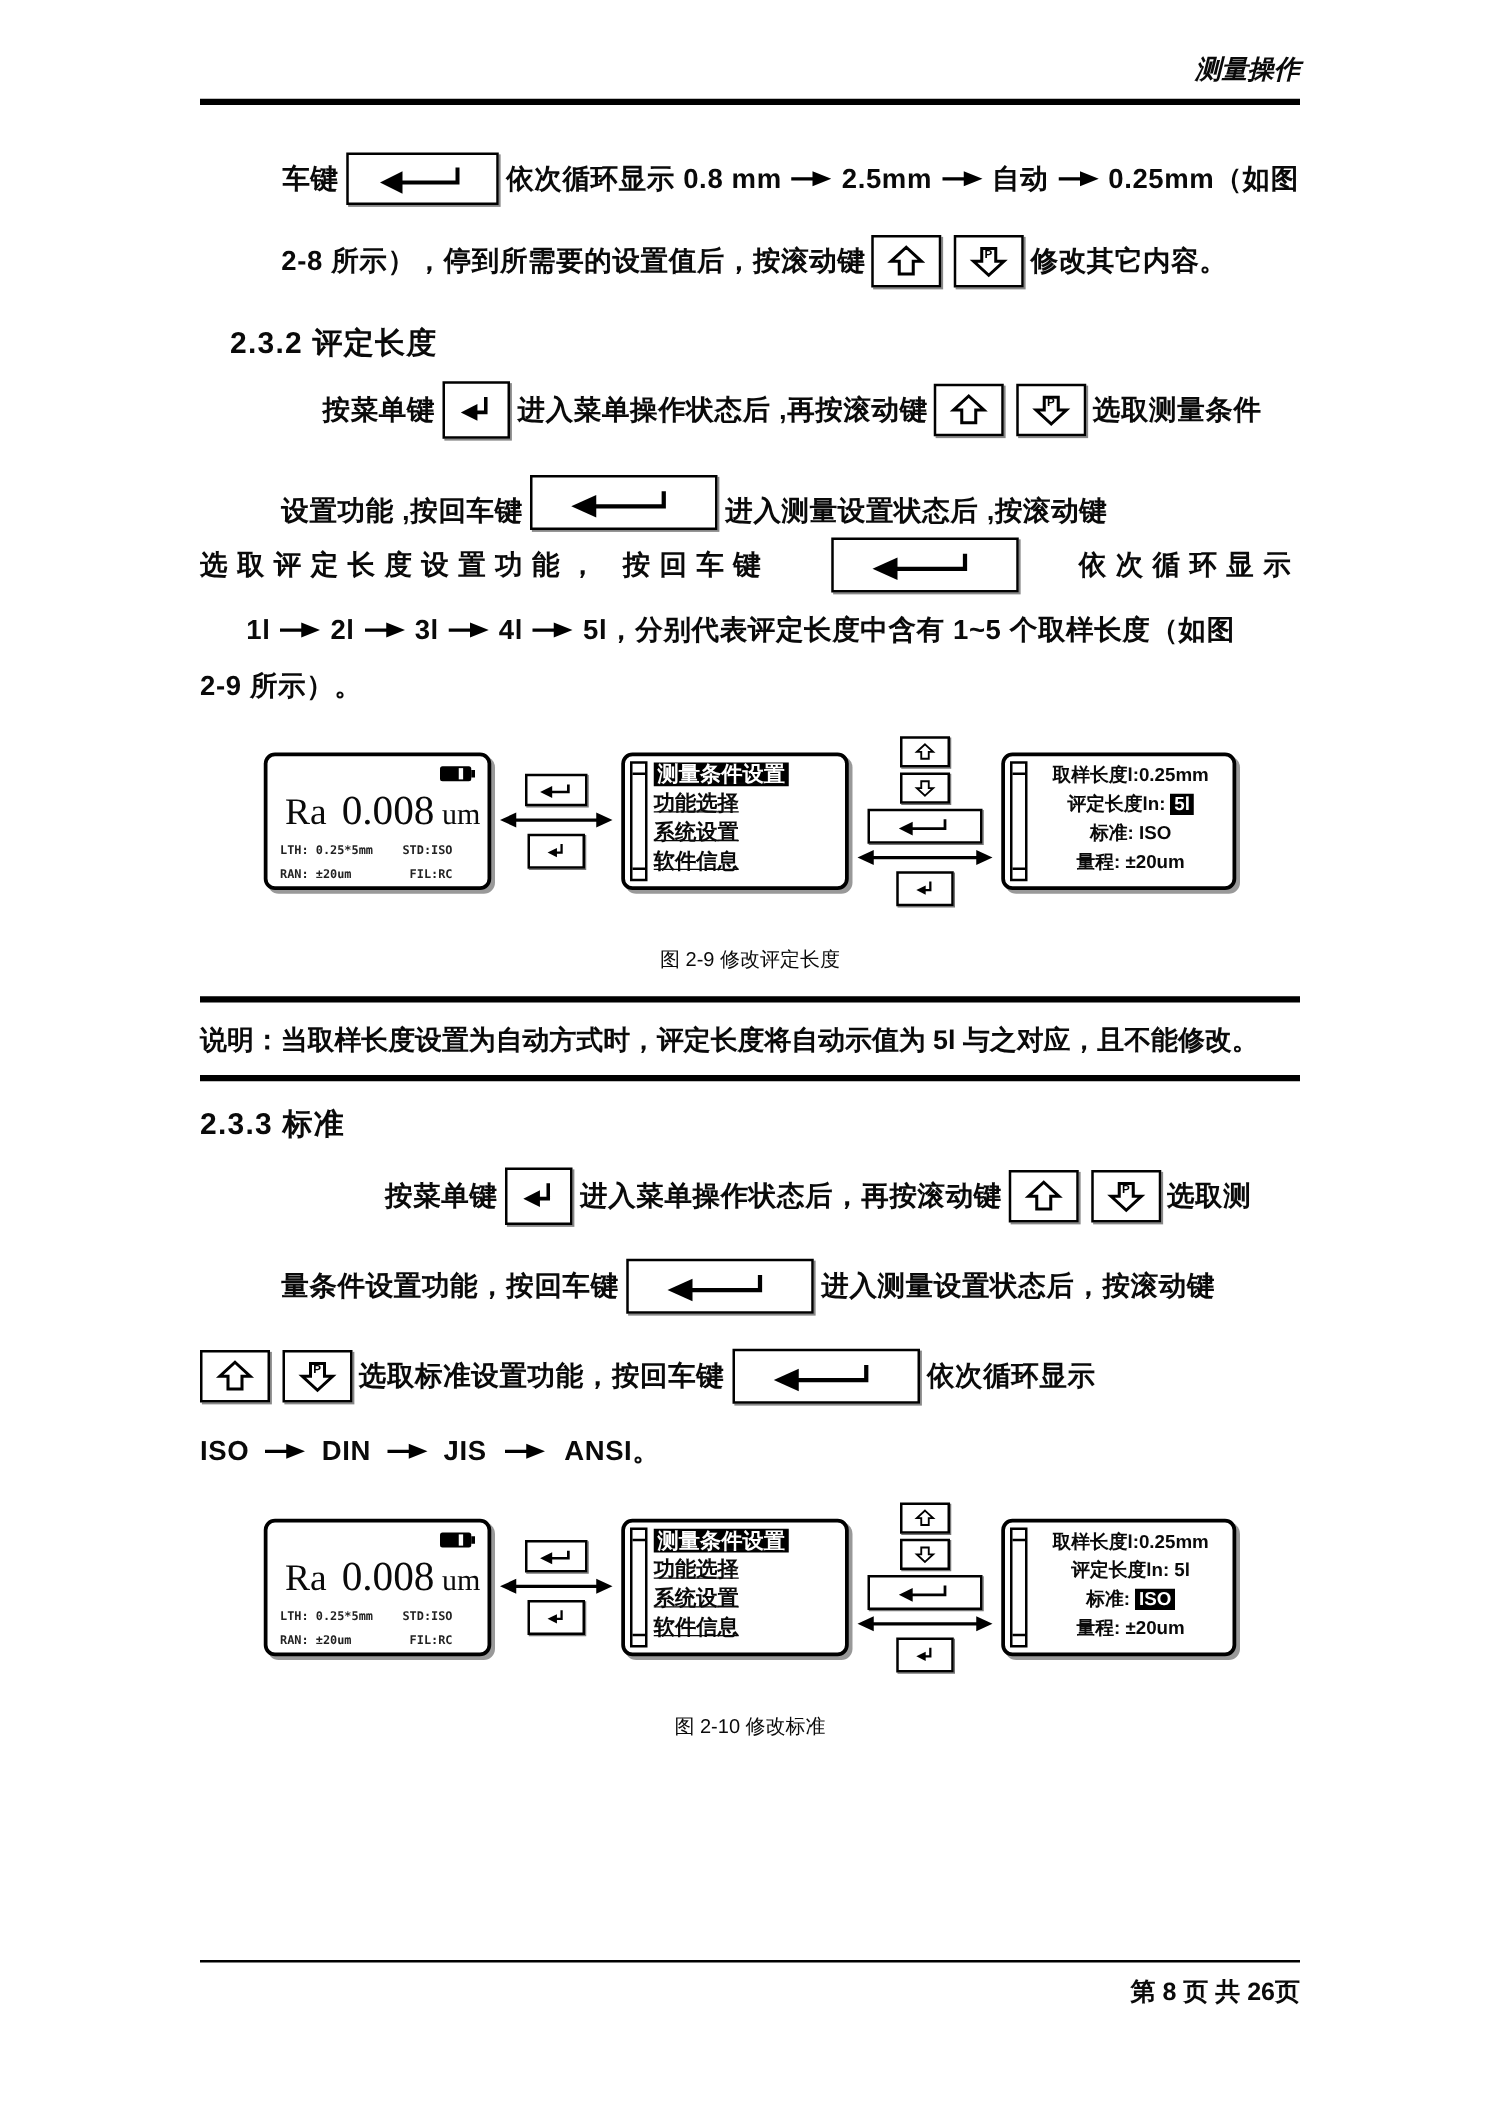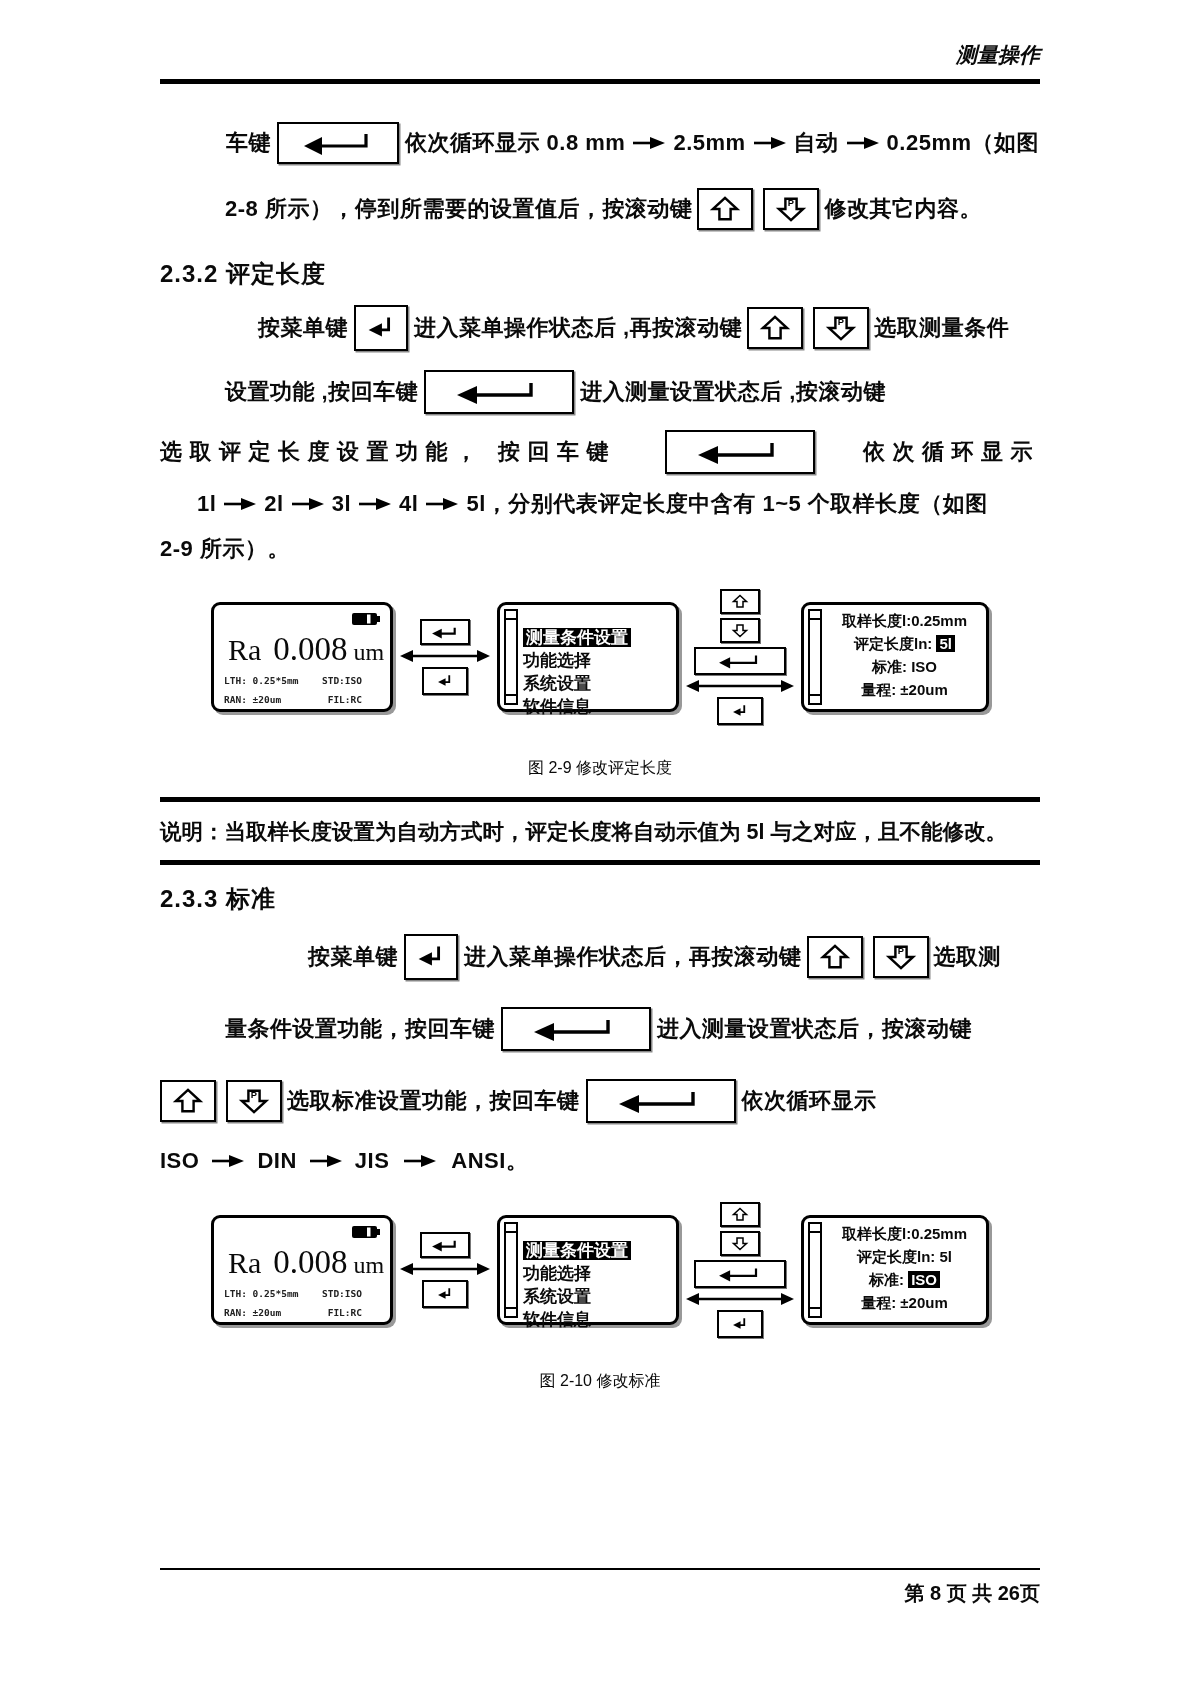--- a/index.html
+++ b/index.html
@@ -64,21 +64,21 @@
     font-family:"DejaVu Sans Mono",monospace;
     font-size:9.5px;font-weight:bold;color:#222;line-height:13px;
   }
   .scr-menu{width:176px;height:104px;display:flex;}
   .scrollbar{
     width:10px;border:2px solid #000;margin:4px 0 4px 4px;
     display:flex;flex-direction:column;justify-content:space-between;flex:none;
   }
   .sb-tick{height:7px;border-bottom:2px solid #000;}
   .sb-tick2{height:7px;border-top:2px solid #000;}
-  .menu-list{flex:1;padding:21px 5px;font-size:17px;font-weight:bold;line-height:23px;white-space:nowrap;}
+  .menu-list{flex:1;padding:3px 5px;font-size:17px;font-weight:bold;line-height:23px;white-space:nowrap;text-decoration:underline;}
   .sel{background:#000;color:#fff;padding:0 3px;}
   .scr-set{width:182px;height:104px;display:flex;text-align:center;}
   .set-list{flex:1;padding:4px 4px 0 5px;font-size:15px;font-weight:bold;line-height:23px;white-space:nowrap;}
   .inv{background:#000;color:#fff;padding:0 3px;}
 
   
   .conn{display:flex;flex-direction:column;align-items:center;flex:none;margin:0 6px;}
   .skey{
     display:flex;align-items:center;justify-content:center;
     border:2px solid #000;background:#fff;box-shadow:1px 1px 0 #777;
@@ -157,21 +157,21 @@
       </span>
       <span class="key key-ud">
         <svg width="34" height="28" viewBox="0 0 36 30">
             <polygon points="18,27 31,15 24,15 24,4 12,4 12,15 5,15" fill="#fff" stroke="#000" stroke-width="2.6"></polygon>
             <text x="18" y="12" font-size="10" font-weight="bold" text-anchor="middle" fill="#000">P</text>
           </svg>
       </span>
       <span>修改其它内容。</span>
     </div>
 
-    <div class="h2" style="margin-top:16px;height:30px;">2.3.2 评定长度</div>
+    <div class="h2" style="margin-top:16px;height:30px;margin-left:24px;">2.3.2 评定长度</div>
 
     <div class="pline" style="height:64px;margin-top:8px;padding-left:98px;">
       <span>按菜单键</span>
       <span class="key key-menu">
         <svg width="38" height="30" viewBox="0 0 40 30">
             <path d="M28 4 V17 H18" fill="none" stroke="#000" stroke-width="3"></path>
             <path d="M7 17 L21 10 V24 Z" fill="#000"></path>
           </svg>
       </span>
       <span>进入菜单操作状态后 ,再按滚动键</span>
@@ -182,21 +182,21 @@
       </span>
       <span class="key key-ud">
         <svg width="34" height="28" viewBox="0 0 36 30">
             <polygon points="18,27 31,15 24,15 24,4 12,4 12,15 5,15" fill="#fff" stroke="#000" stroke-width="2.6"></polygon>
             <text x="18" y="12" font-size="10" font-weight="bold" text-anchor="middle" fill="#000">P</text>
           </svg>
       </span>
       <span>选取测量条件</span>
     </div>
 
-    <div class="pline" style="height:64px;padding-left:65px;">
+    <div class="pline" style="height:64px;padding-left:65px;align-items:flex-end;">
       <span>设置功能 ,按回车键</span>
       <span class="key key-enter-big">
         <svg width="120" height="28" viewBox="0 0 120 28">
             <path d="M92 5 V17 H36" fill="none" stroke="#000" stroke-width="3.4"></path>
             <path d="M18 17 L38 8 V26 Z" fill="#000"></path>
           </svg>
       </span>
       <span>进入测量设置状态后 ,按滚动键</span>
     </div>
 

